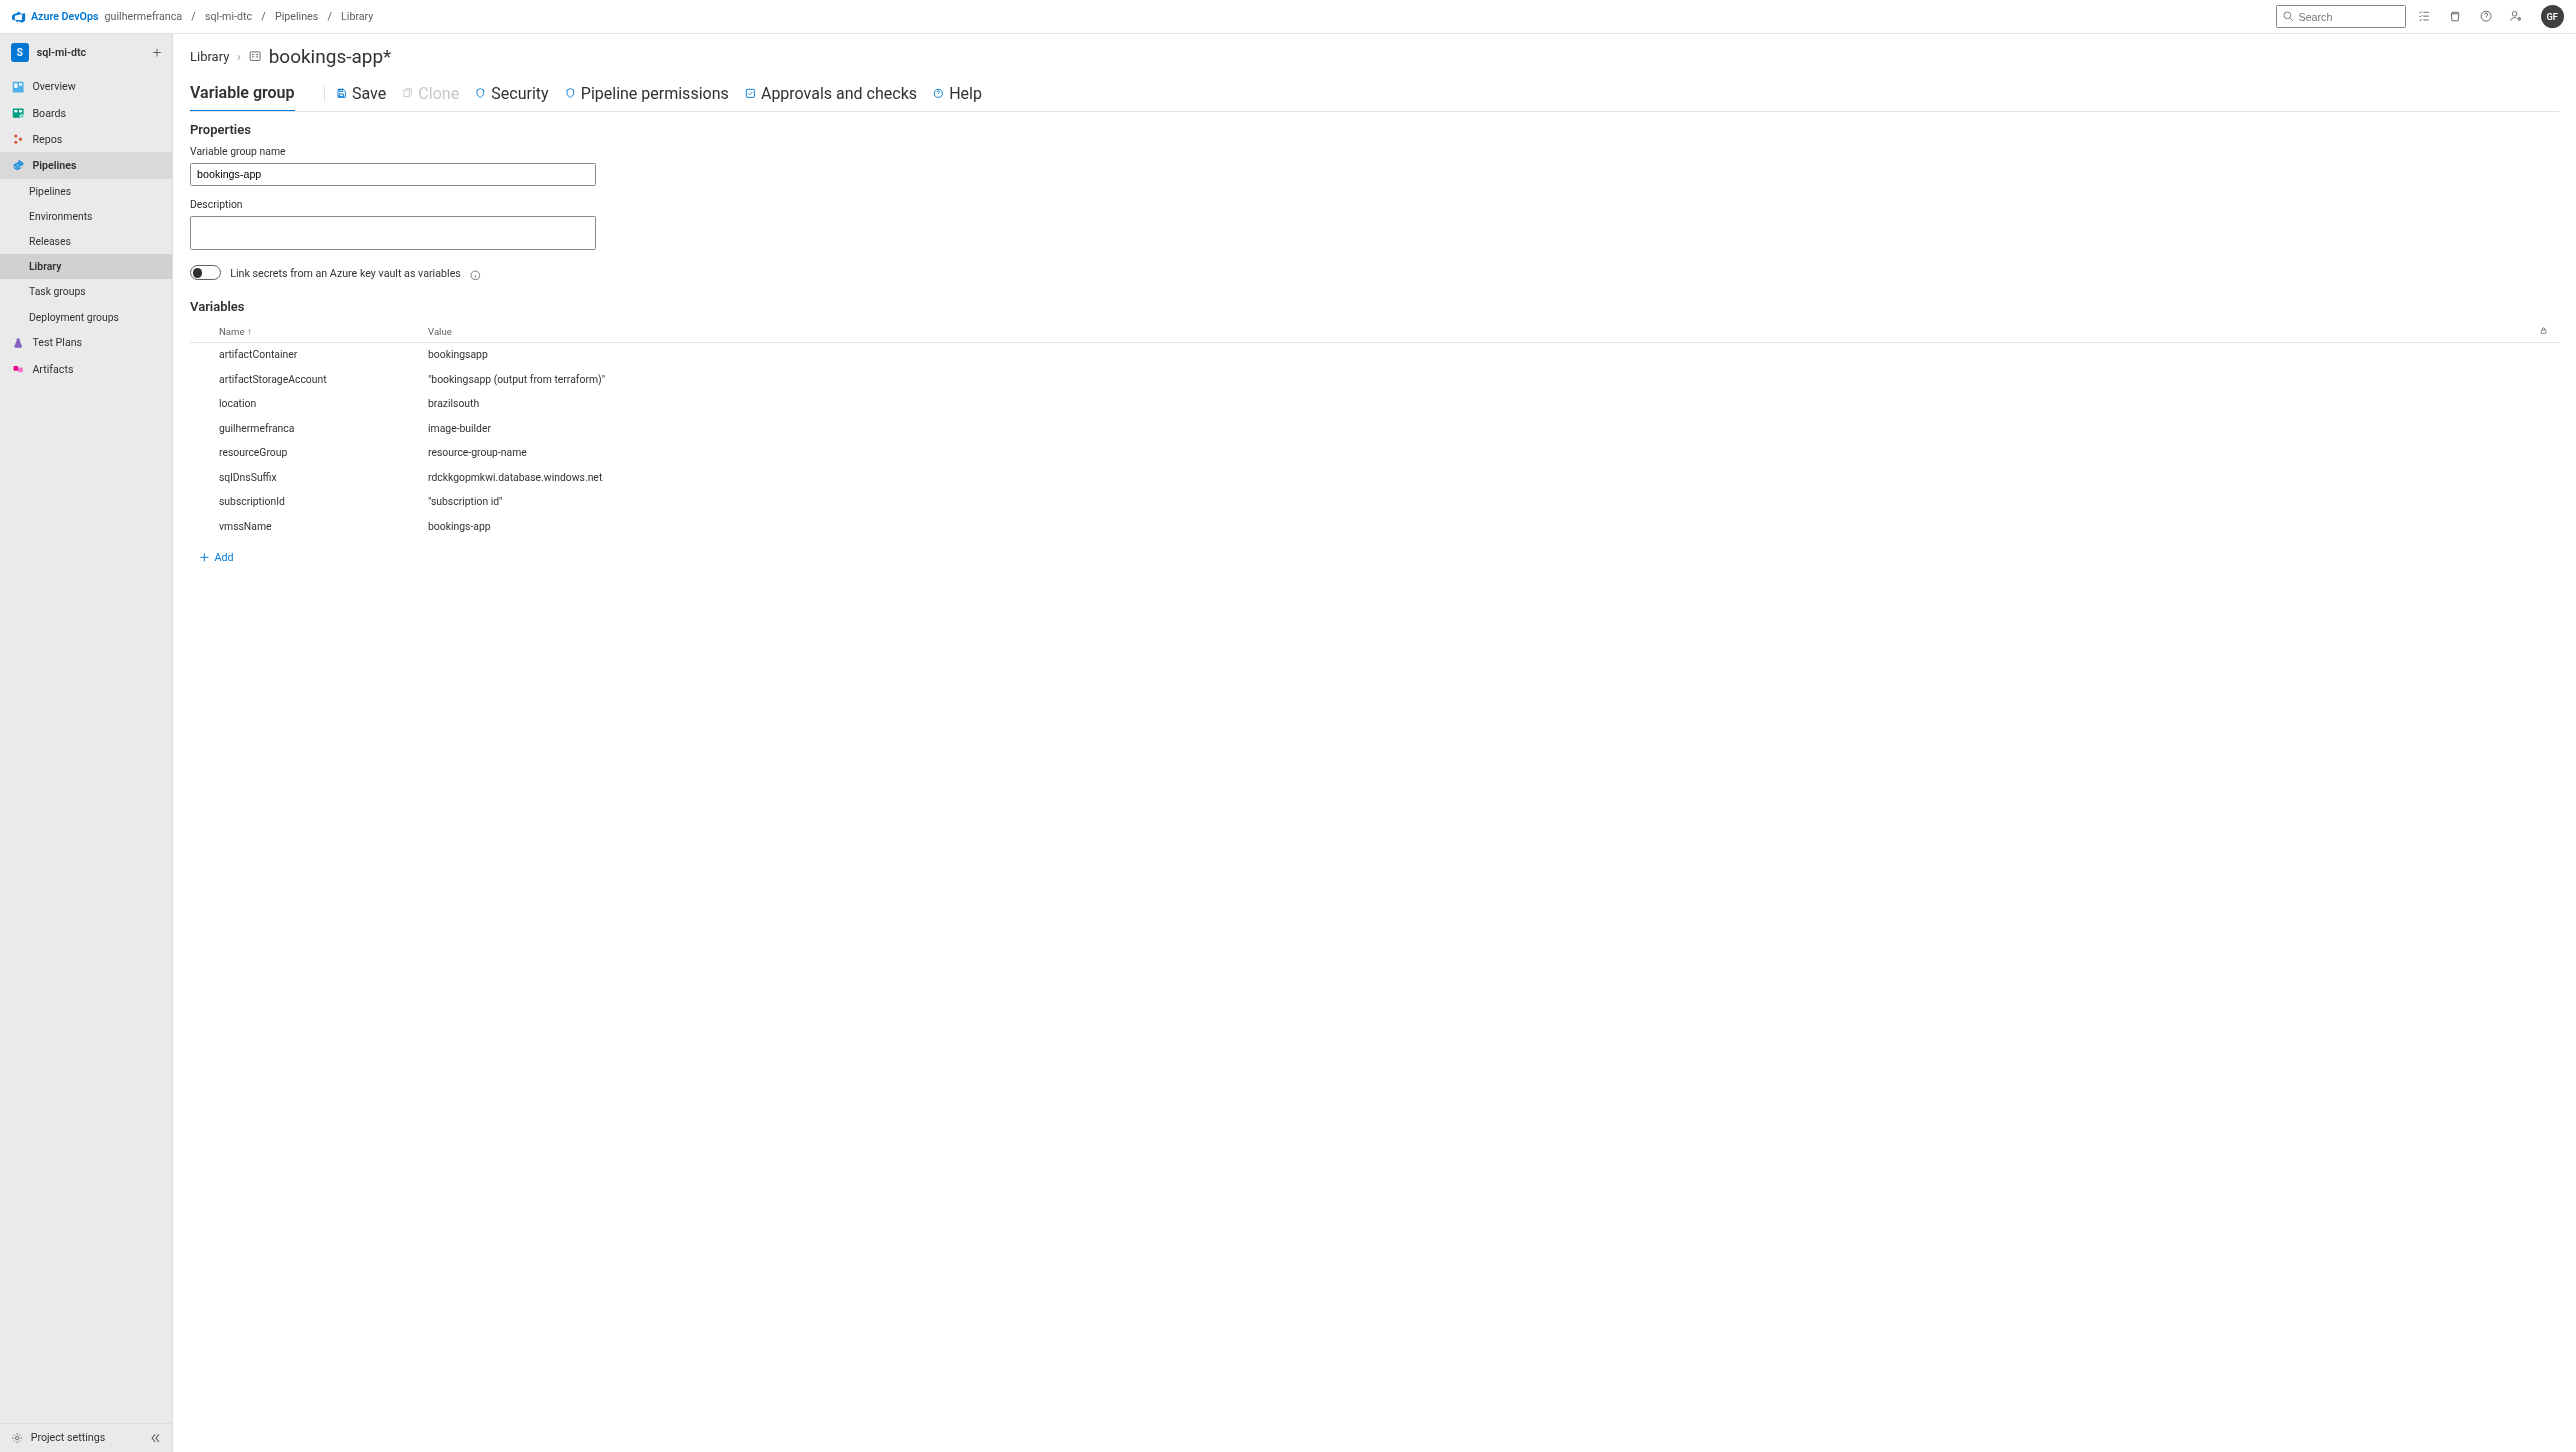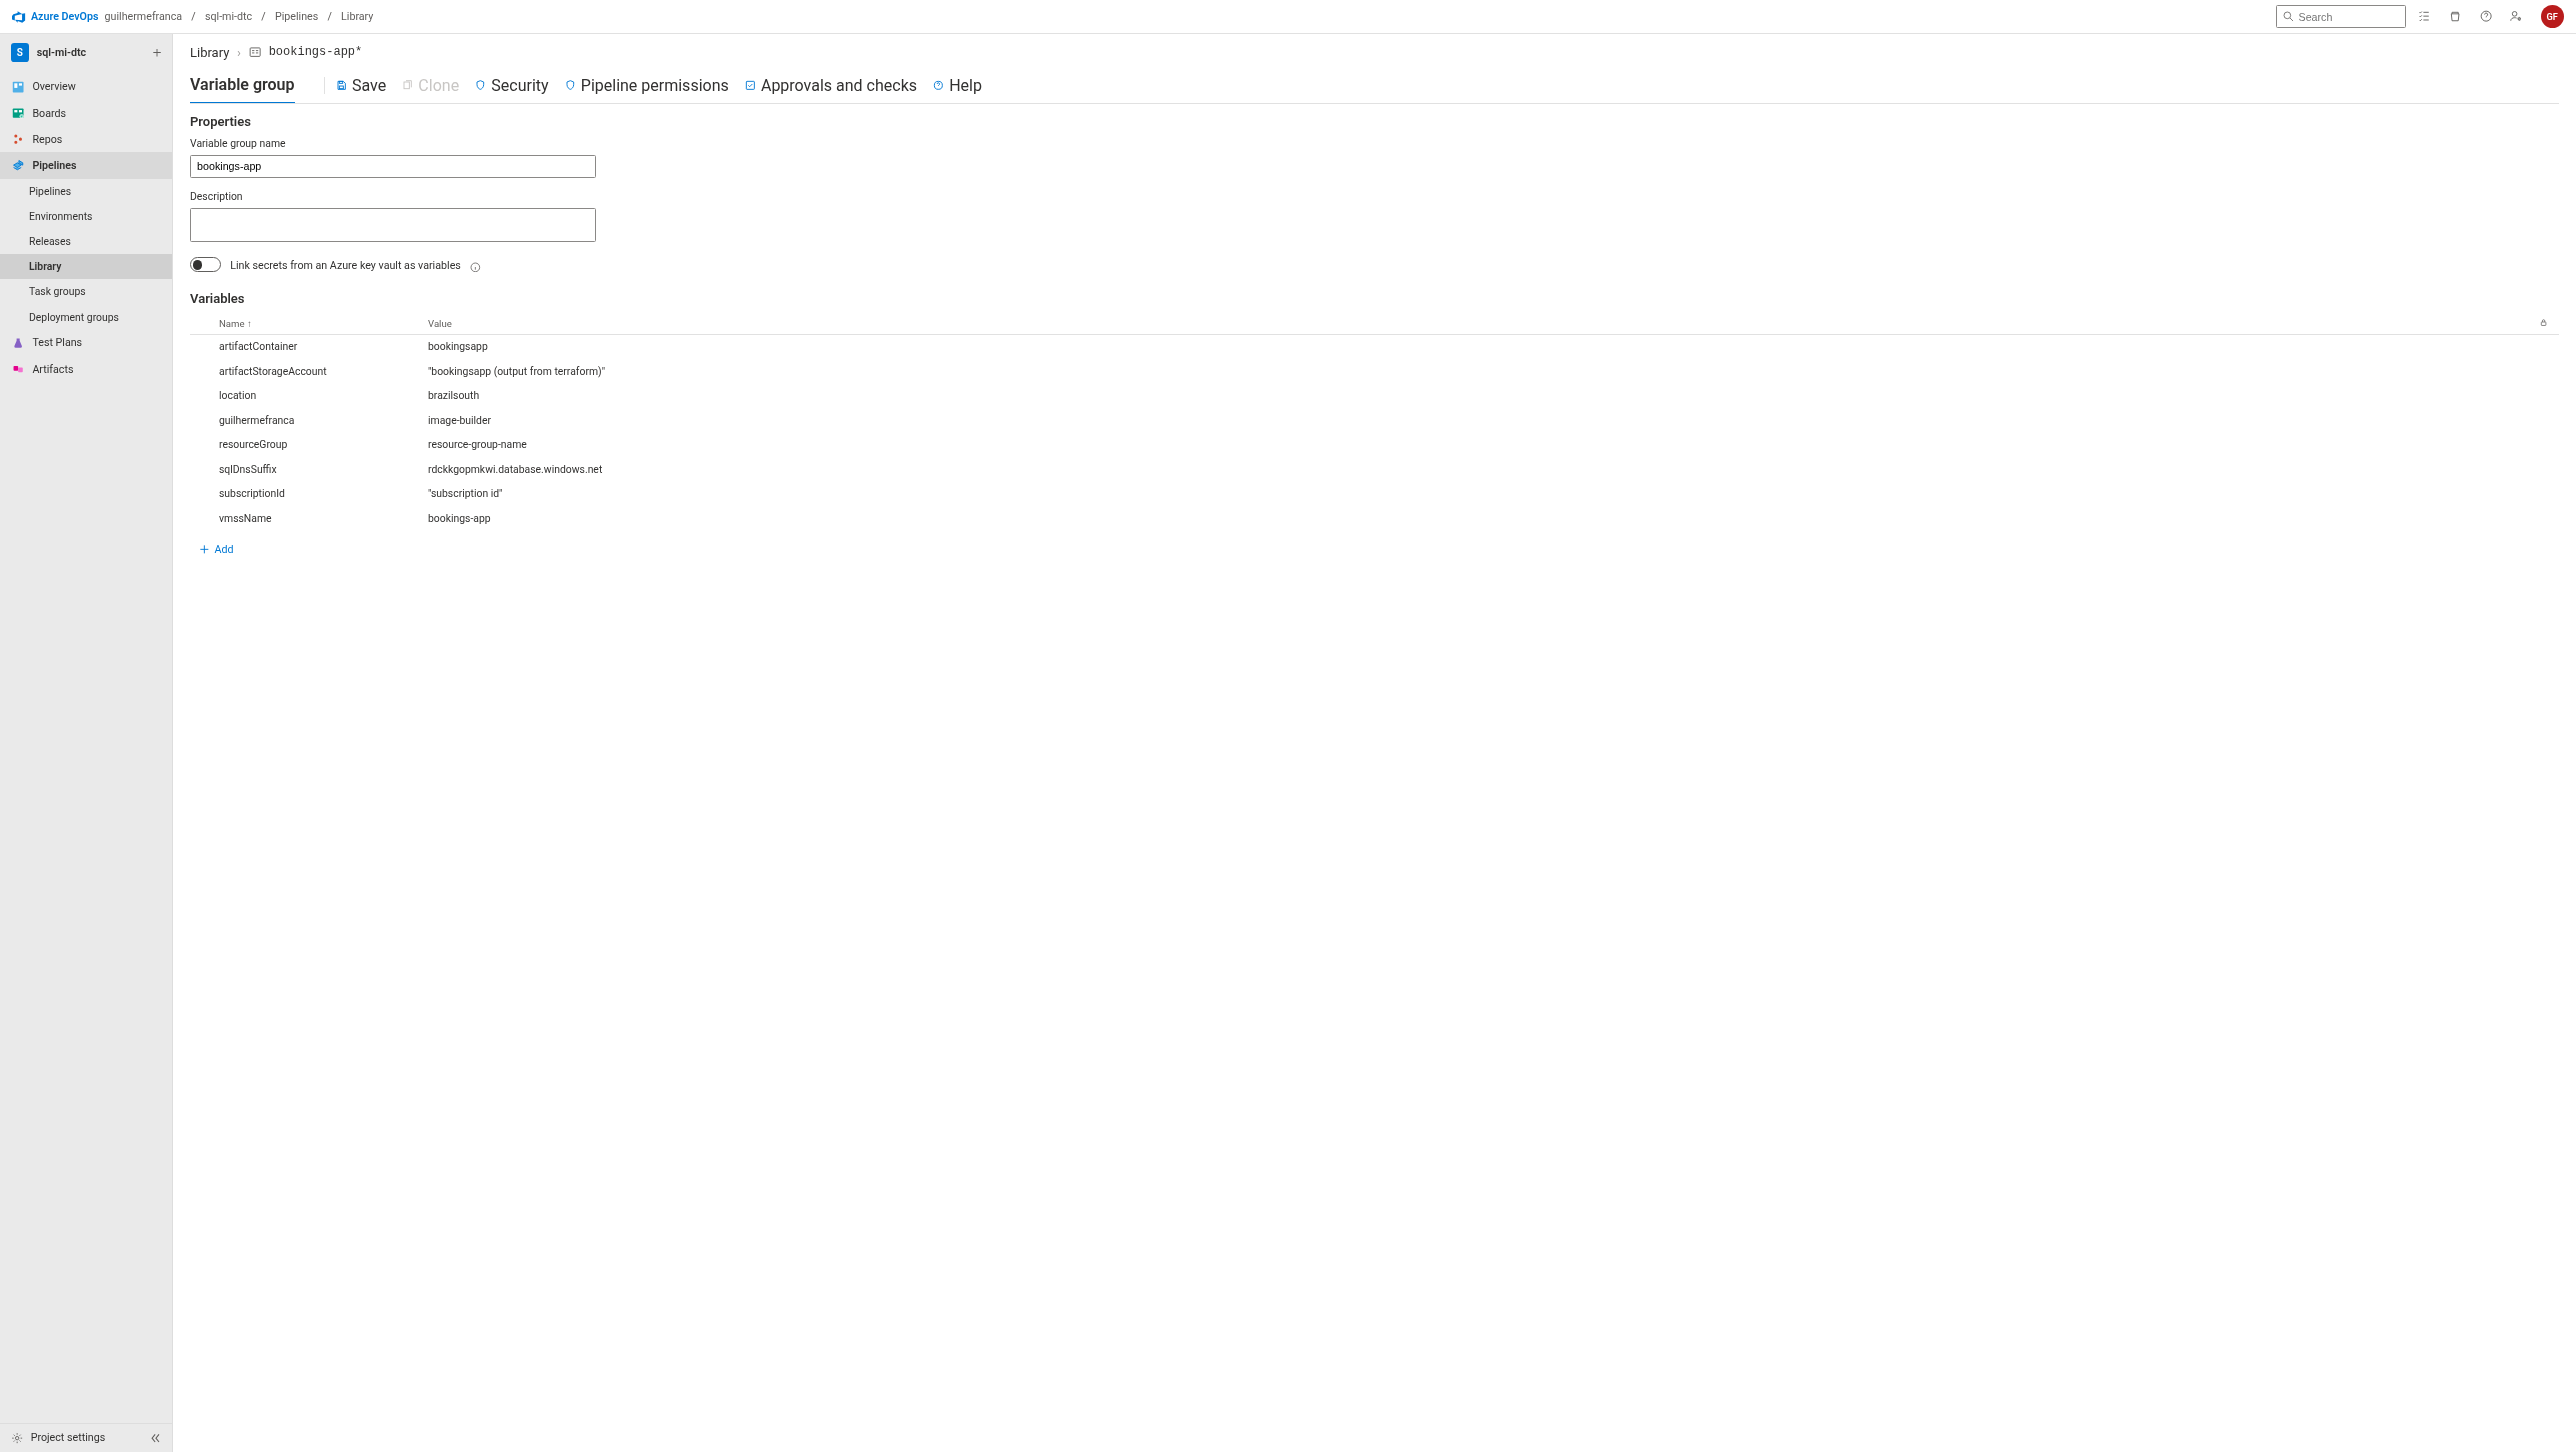--- a/index.html
+++ b/index.html
@@ -5,21 +5,21 @@
   * { box-sizing: border-box; margin: 0; padding: 0; }
   body { font-family: -apple-system, BlinkMacSystemFont, "Segoe UI", Roboto, Helvetica, Arial, sans-serif; font-size: 10.7px; color: #323130; background: #fff; }
   .topbar { display: flex; align-items: center; height: 34px; border-bottom: 0.8px solid #e1e1e1; padding: 0 12.3px; gap: 6.1px; }
   .topbar .logo { display:flex; align-items:center; gap:4.6px; color:#0078d4; font-weight:600; }
   .topbar .crumb { color:#605e5c; }
   .topbar .crumb.sep { margin:0 3.1px; }
   .topbar .spacer { flex:1; }
   .search-box { display:flex; align-items:center; gap:4.6px; border:0.8px solid #8a8886; border-radius:1.5px; padding:2.3px 6.1px; width:130px; height:23px; color:#605e5c; }
   .search-box input { border:none; outline:none; flex:1; font-size:10.7px; color:#323130; background:transparent; }
   .topbar .iconbtn { width:24.5px; height:24.5px; display:flex; align-items:center; justify-content:center; color:#605e5c; }
-  .avatar { width:23px; height:23px; border-radius:50%; background:#b91c1c; color:#fff; display:flex; align-items:center; justify-content:center; font-size:9.2px; font-weight:600; margin-left:6.1px; }
+  .avatar { width:23px; height:23px; border-radius:50%; background:#404040; color:#fff; display:flex; align-items:center; justify-content:center; font-size:9.2px; font-weight:600; margin-left:6.1px; }
 
   .body { display:flex; height:calc(100vh - 34px); }
   .sidebar { width:173px; background:#eaeaea; display:flex; flex-direction:column; border-right:0.8px solid #ddd; }
   .proj-row { display:flex; align-items:center; gap:7.7px; padding:9.2px 10.7px; font-weight:600; }
   .proj-badge { width:18.4px; height:18.4px; border-radius:3.1px; background:#0078d4; color:#fff; display:flex; align-items:center; justify-content:center; font-size:10px; font-weight:600; }
   .proj-row .plus { margin-left:auto; color:#605e5c; font-size:15.3px; font-weight:300; }
 
   .nav { list-style:none; padding:3.1px 0; }
   .nav li { display:flex; align-items:center; gap:7.7px; padding:6.1px 10.7px; cursor:pointer; }
   .nav li.selected { background:#d9d9d9; font-weight:600; }
@@ -29,21 +29,21 @@
   .nav .nav-icon { width:14px; height:14px; display:flex; align-items:center; justify-content:center; }
 
   .sidebar .footer { margin-top:auto; border-top:0.8px solid #ddd; padding:7.7px 10.7px; display:flex; align-items:center; gap:7.7px; color:#323130; }
   .sidebar .footer .collapse { margin-left:auto; color:#605e5c; }
 
   .main { flex:1; overflow:auto; padding:10.7px 17px 31px; }
   .page-crumb { display:flex; align-items:center; gap:7.7px; font-size:13px; margin-bottom:7.7px; }
   .page-crumb .lib { color:#323130; }
   .page-crumb .chev { color:#a19f9d; }
   .page-crumb .vicon { color:#605e5c; }
-  .page-crumb .title { font-size:12px;font-family:Liberation Mono, monospace; }
+  .page-crumb .title { font-size:19px; }
 
   .tabbar { display:flex; align-items:center; gap:0; border-bottom:0.8px solid #e1e1e1; font-size:16px; margin-bottom:10.7px; }
   .tabbar .tab { padding:7.7px 0; margin-right:18.4px; font-weight:600; border-bottom:1.5px solid #0078d4; cursor:pointer; }
   .tabbar .divider-v { width:0.8px; height:17px; background:#e1e1e1; margin:0 10.7px; }
   .tabbar .cmd { display:flex; align-items:center; gap:4.6px; padding:6.1px 0; margin-right:15.3px; color:#323130; cursor:pointer; }
   .tabbar .cmd.disabled { color:#c8c6c4; cursor:default; }
   .tabbar .cmd .ci { width:12.3px; height:12.3px; display:flex; align-items:center; justify-content:center; }
 
   h2.section { font-size:13px; font-weight:600; margin:6.1px 0 7.7px; }
   .field-label { font-size:10.4px; color:#323130; margin-bottom:4.6px; }

